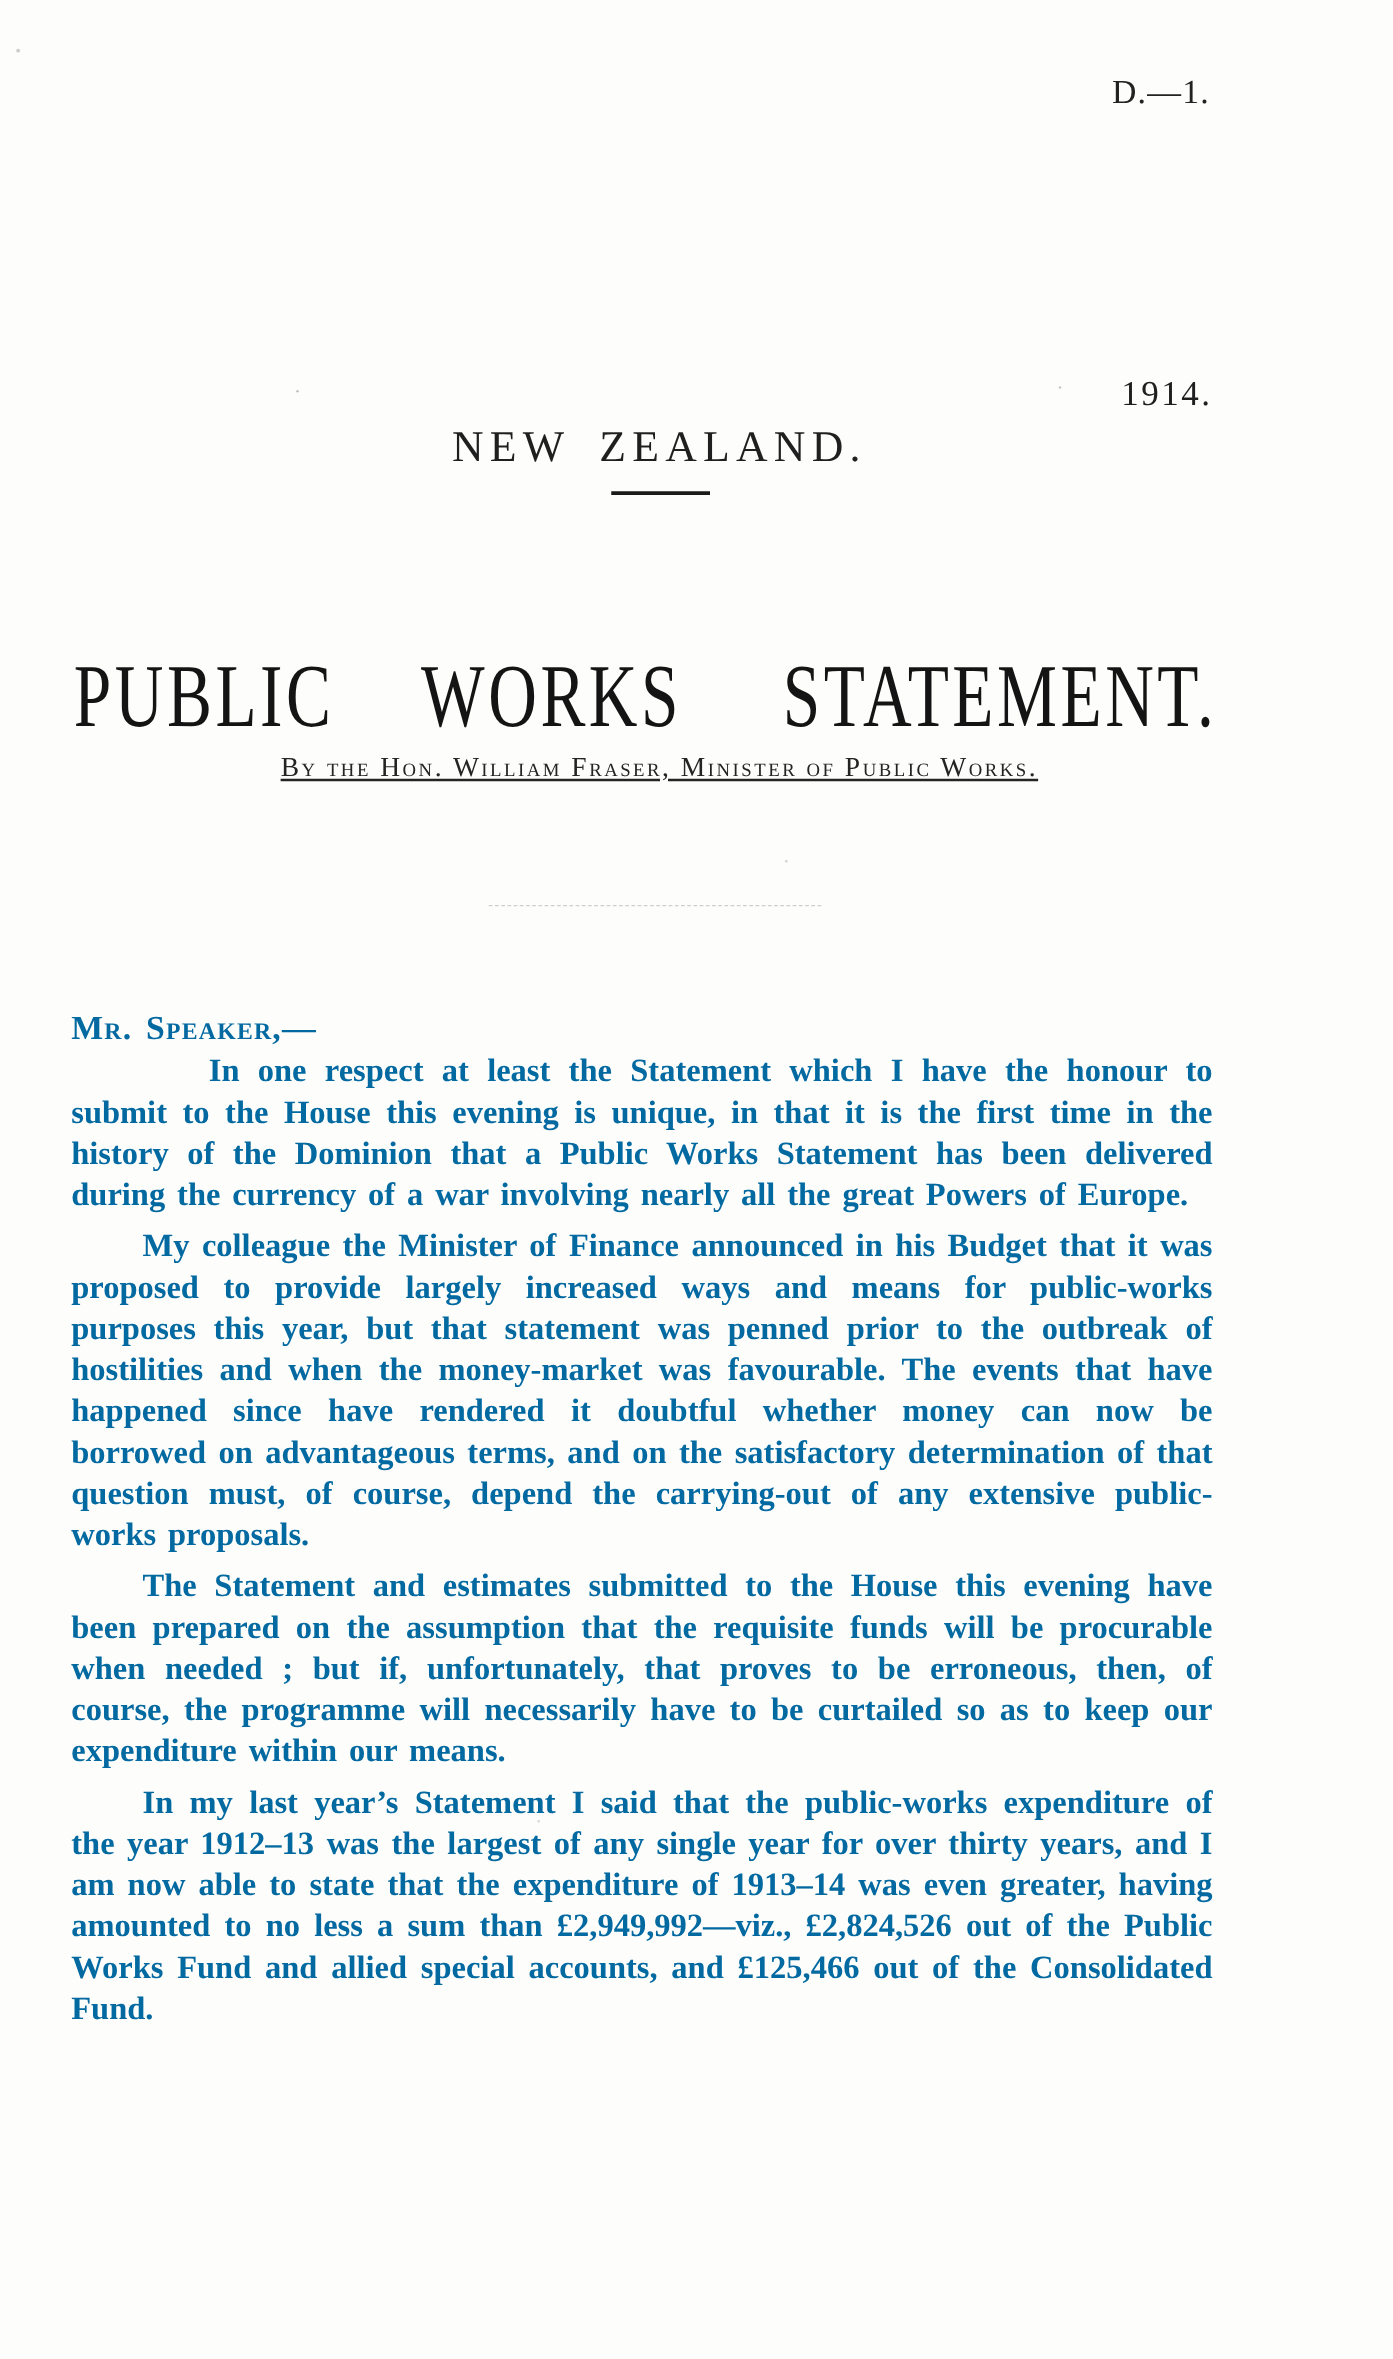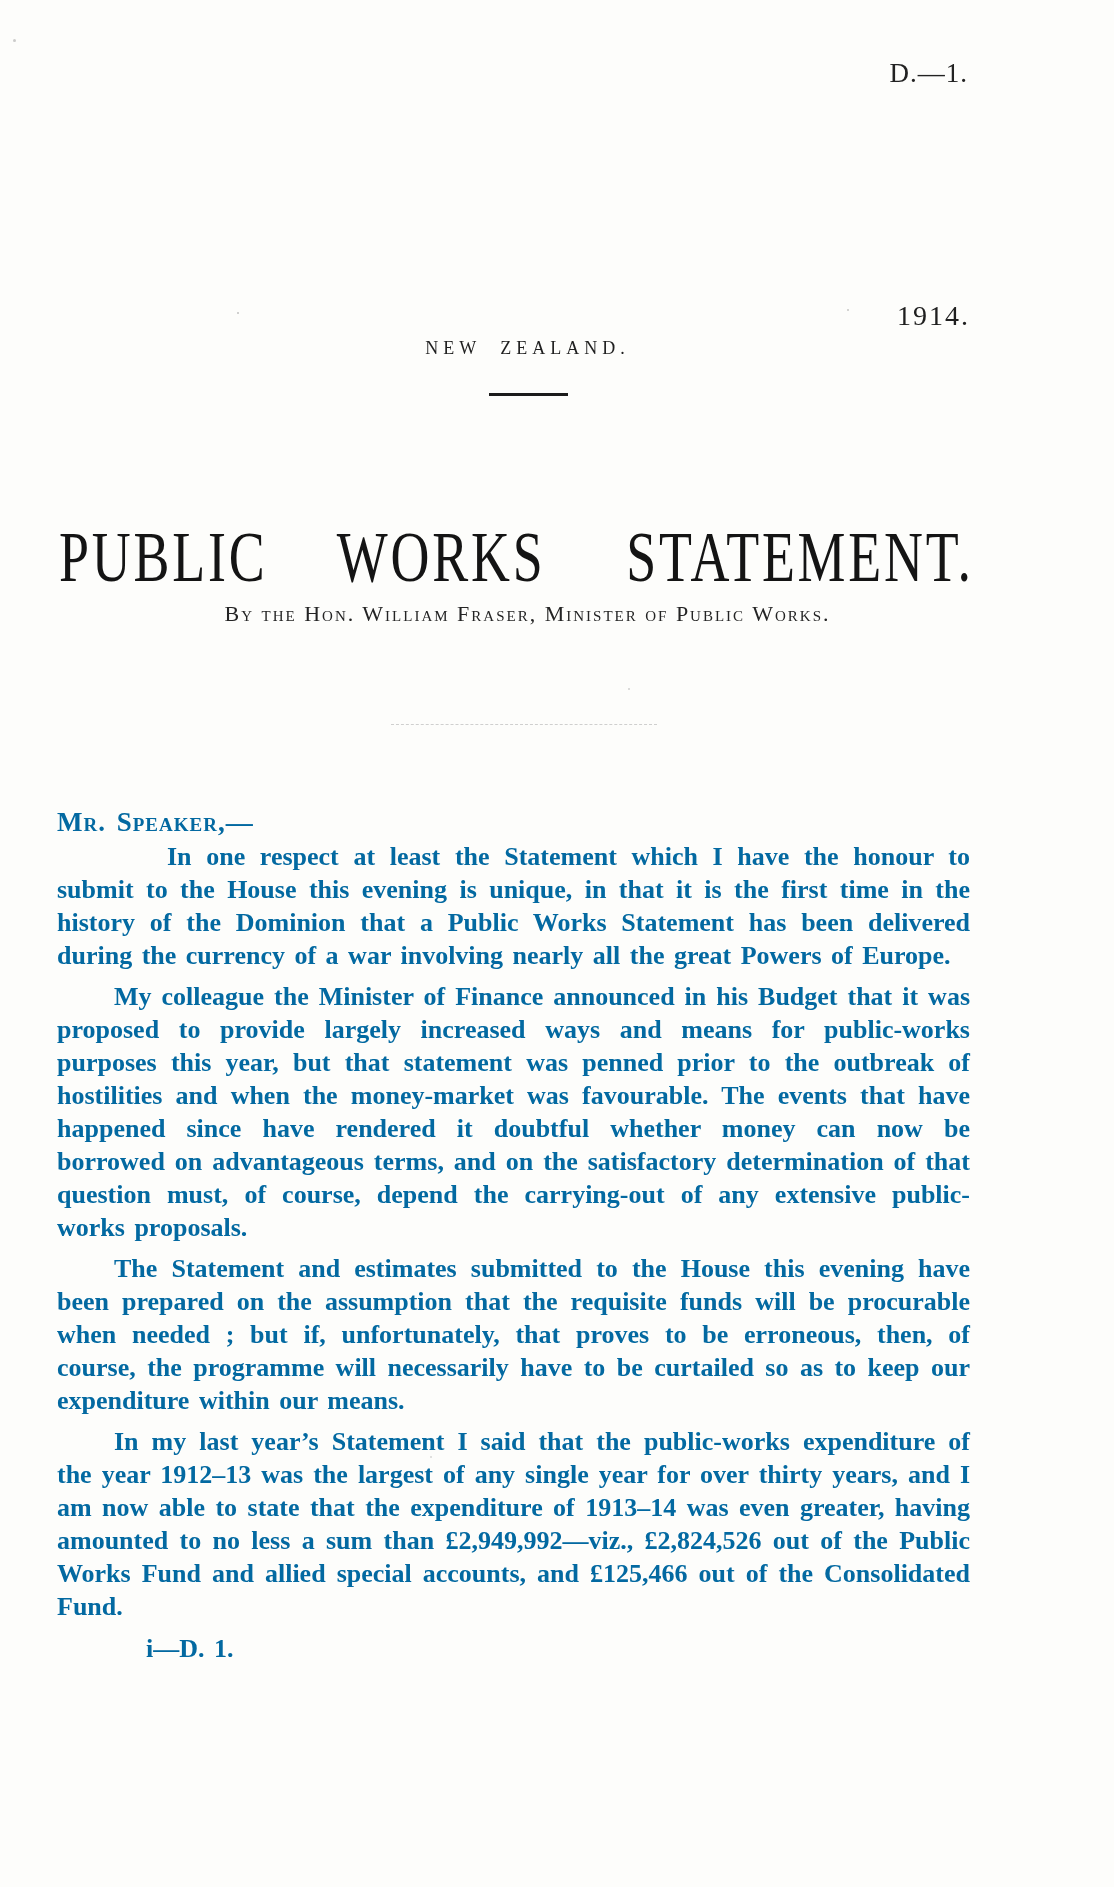--- a/index.html
+++ b/index.html
@@ -14,21 +14,21 @@
 
   
   .doc-ref {
     position: absolute; top: 58px; right: 146px;
     font-size: 27px; letter-spacing: 1px; color: #222;
   }
 
   
   .masthead { position: absolute; left: 85px; width: 885px; text-align: center; color: #1f1f1f; }
   .year    { top: 300px; font-size: 28px; letter-spacing: 2px; text-align: right; }
-  .country { top: 338px; font-size: 18px; letter-spacing: 5px; word-spacing: 10px; }
+  .country { top: 338px; font-size: 35px; letter-spacing: 5px; word-spacing: 10px; }
 
   .rule-heavy {
     position: absolute; top: 393px; left: 489px;
     width: 79px; height: 3px; background: #1b1b1b;
   }
 
   
   .title-row {
     position: absolute; top: 520px; left: 59px; width: 915px;
     display: flex; justify-content: space-between;
@@ -39,21 +39,21 @@
     letter-spacing: 3px; white-space: nowrap;
     transform: scale(0.93, 1.24); flex-shrink: 0;
   }
   .title-word.w1 { transform-origin: left top; }
   .title-word.w2 { transform-origin: center top; }
   .title-word.w3 { transform-origin: right top; }
 
   .byline {
     position: absolute; top: 601px; left: 85px; width: 885px;
     text-align: center; font-size: 22px; letter-spacing: 2px;
-    font-variant: small-caps; color: #242424;
+    font-variant: small-caps; color: #242424; text-decoration: underline;
   }
 
   
   .sep-dashed {
     position: absolute; top: 724px; left: 391px; width: 266px;
     border-top: 1px dashed #c4c4c4; opacity: 0.8;
   }
 
   
   .body-col {
@@ -94,21 +94,20 @@
   <div class="byline">By the Hon. William Fraser, Minister of Public Works.</div>
 
   <div class="sep-dashed"></div>
 
   <div class="body-col">
     <div class="salutation">Mr. Speaker,—</div>
     <p class="first">In one respect at least the Statement which I have the honour to submit to the House this evening is unique, in that it is the first time in the history of the Dominion that a Public Works Statement has been delivered during the currency of a war involving nearly all the great Powers of Europe.</p>
     <p>My colleague the Minister of Finance announced in his Budget that it was proposed to provide largely increased ways and means for public-works purposes this year, but that statement was penned prior to the outbreak of hostilities and when the money-market was favourable.  The events that have happened since have rendered it doubtful whether money can now be borrowed on advantageous terms, and on the satisfactory determination of that question must, of course, depend the carrying-out of any extensive public-works proposals.</p>
     <p>The Statement and estimates submitted to the House this evening have been prepared on the assumption that the requisite funds will be procurable when needed ; but if, unfortunately, that proves to be erroneous, then, of course, the programme will necessarily have to be curtailed so as to keep our expenditure within our means.</p>
     <p>In my last year’s Statement I said that the public-works expenditure of the year 1912–13 was the largest of any single year for over thirty years, and I am now able to state that the expenditure of 1913–14 was even greater, having amounted to no less a sum than £2,949,992—viz., £2,824,526 out of the Public Works Fund and allied special accounts, and £125,466 out of the Consolidated Fund.</p>
-    <div class="footer-mark">i—D. 1.</div>
   </div>
 
   <div class="speck s1"></div>
   <div class="speck s2"></div>
   <div class="speck s3"></div>
   <div class="speck s4"></div>
   <div class="speck s5"></div>
 
 </div>
 

